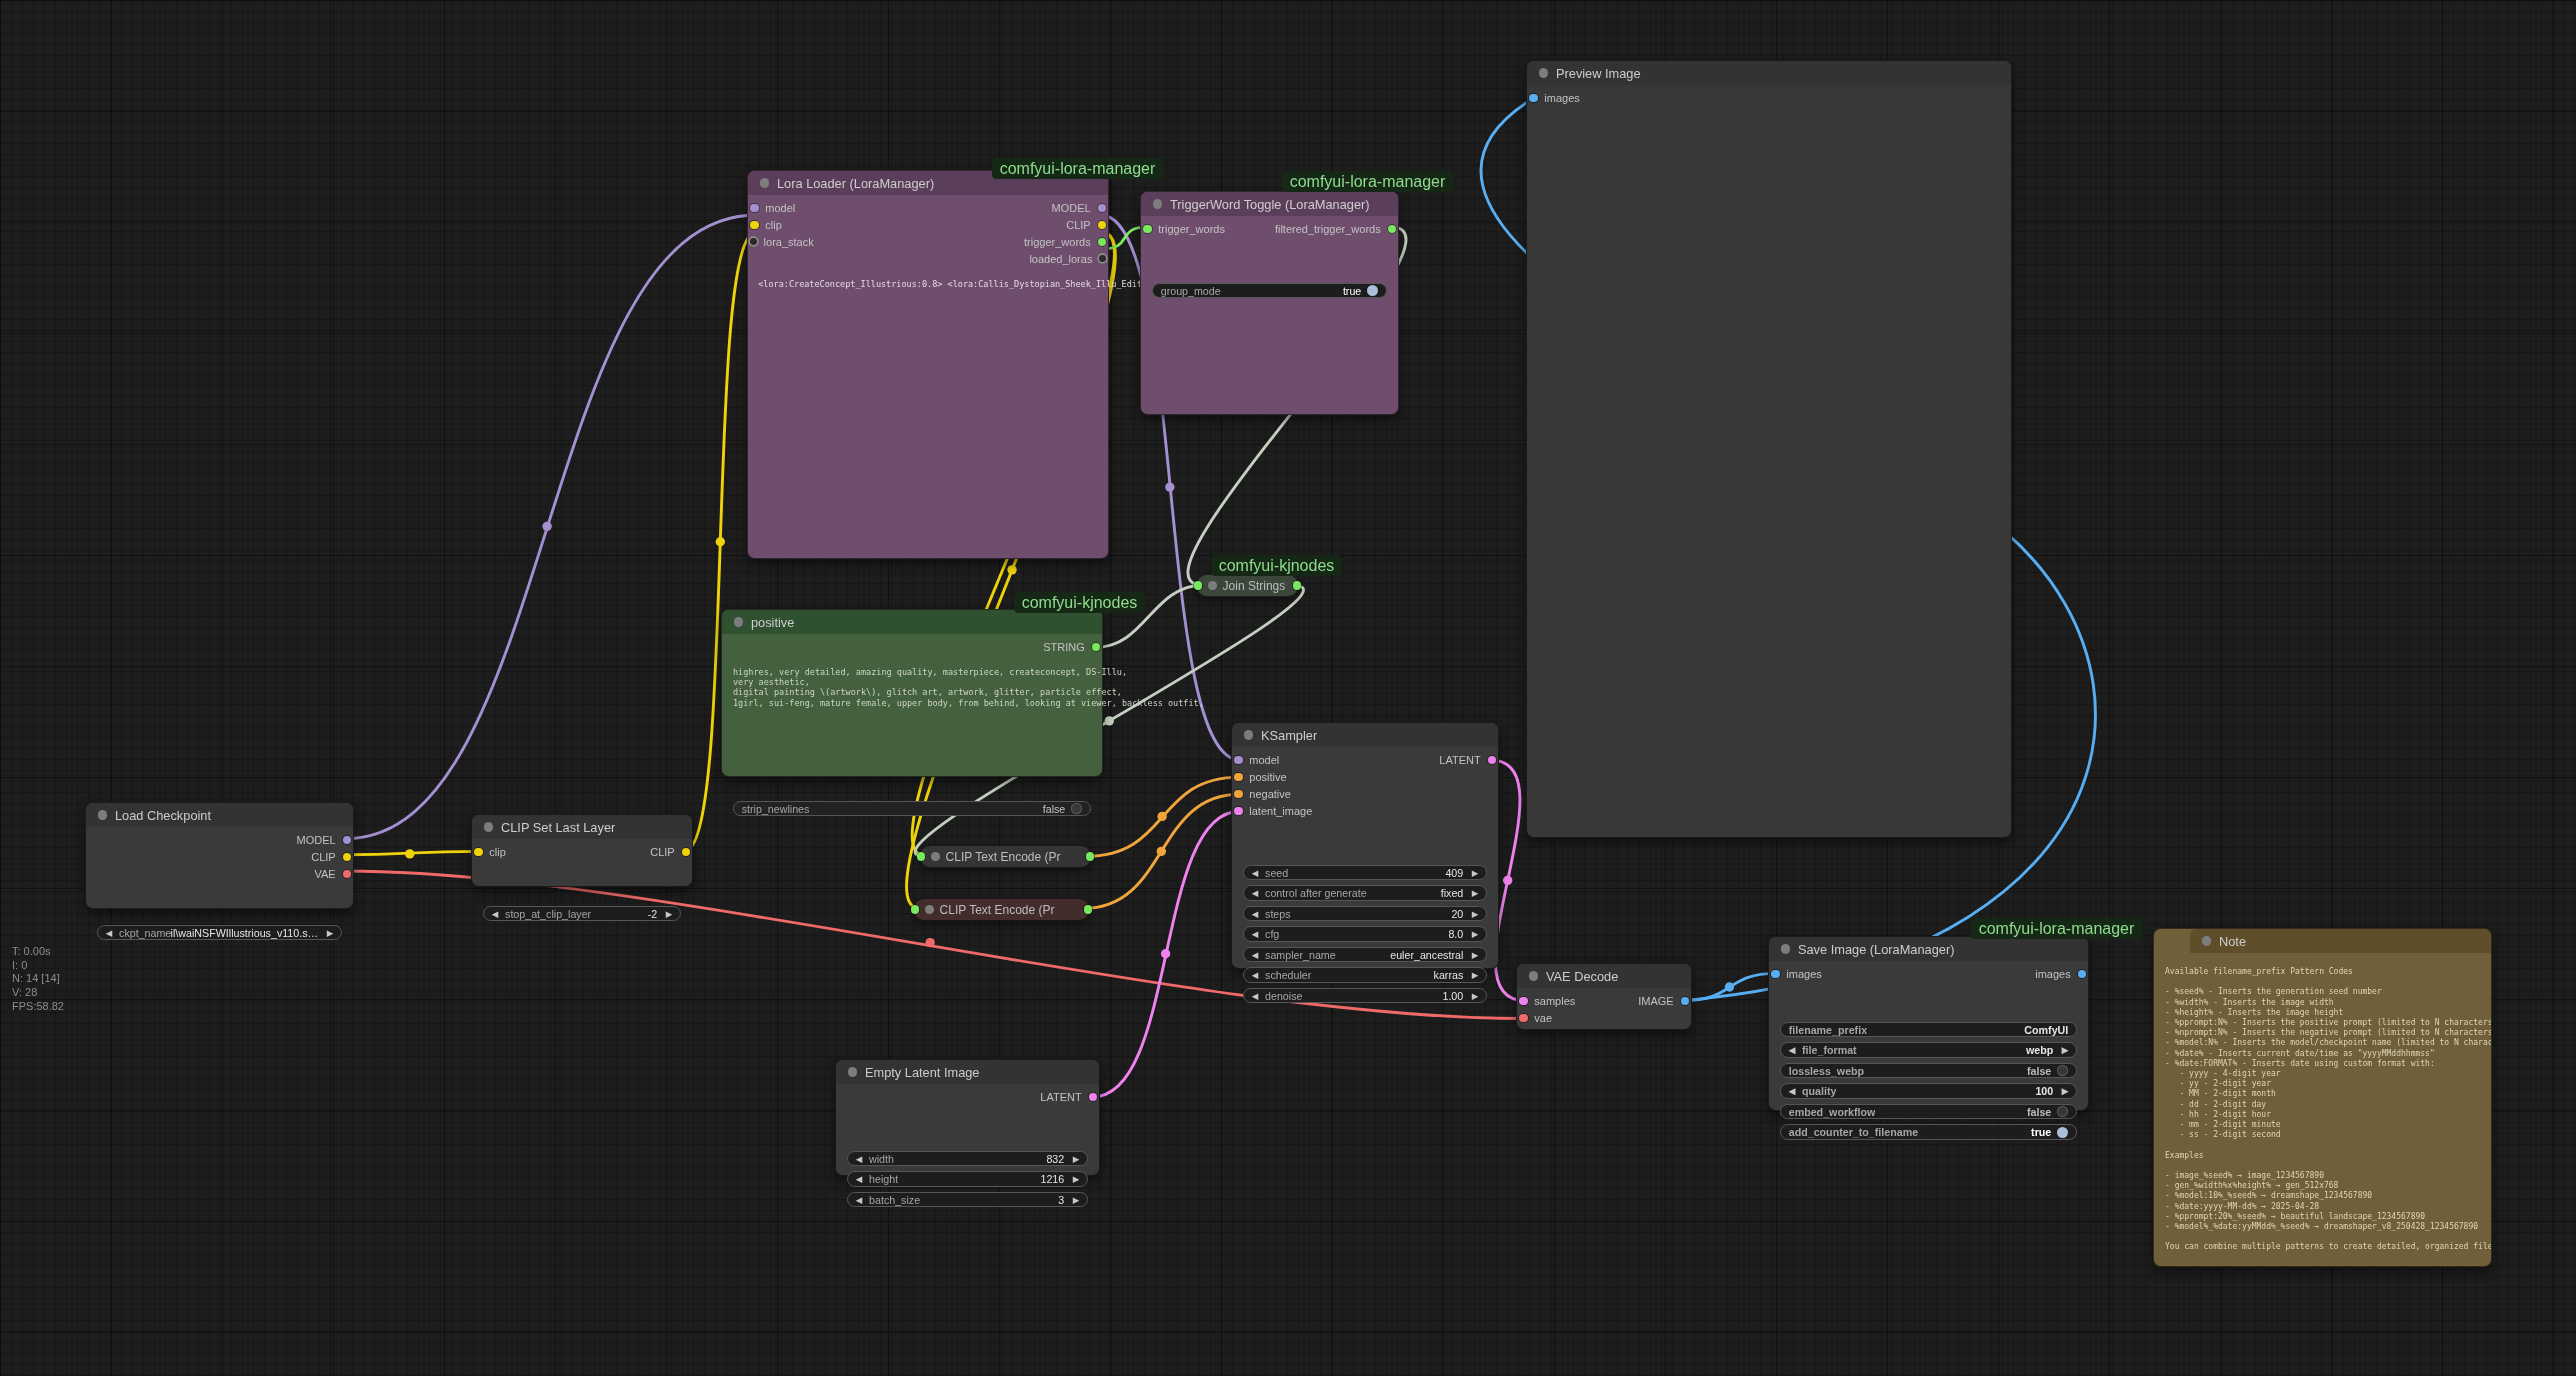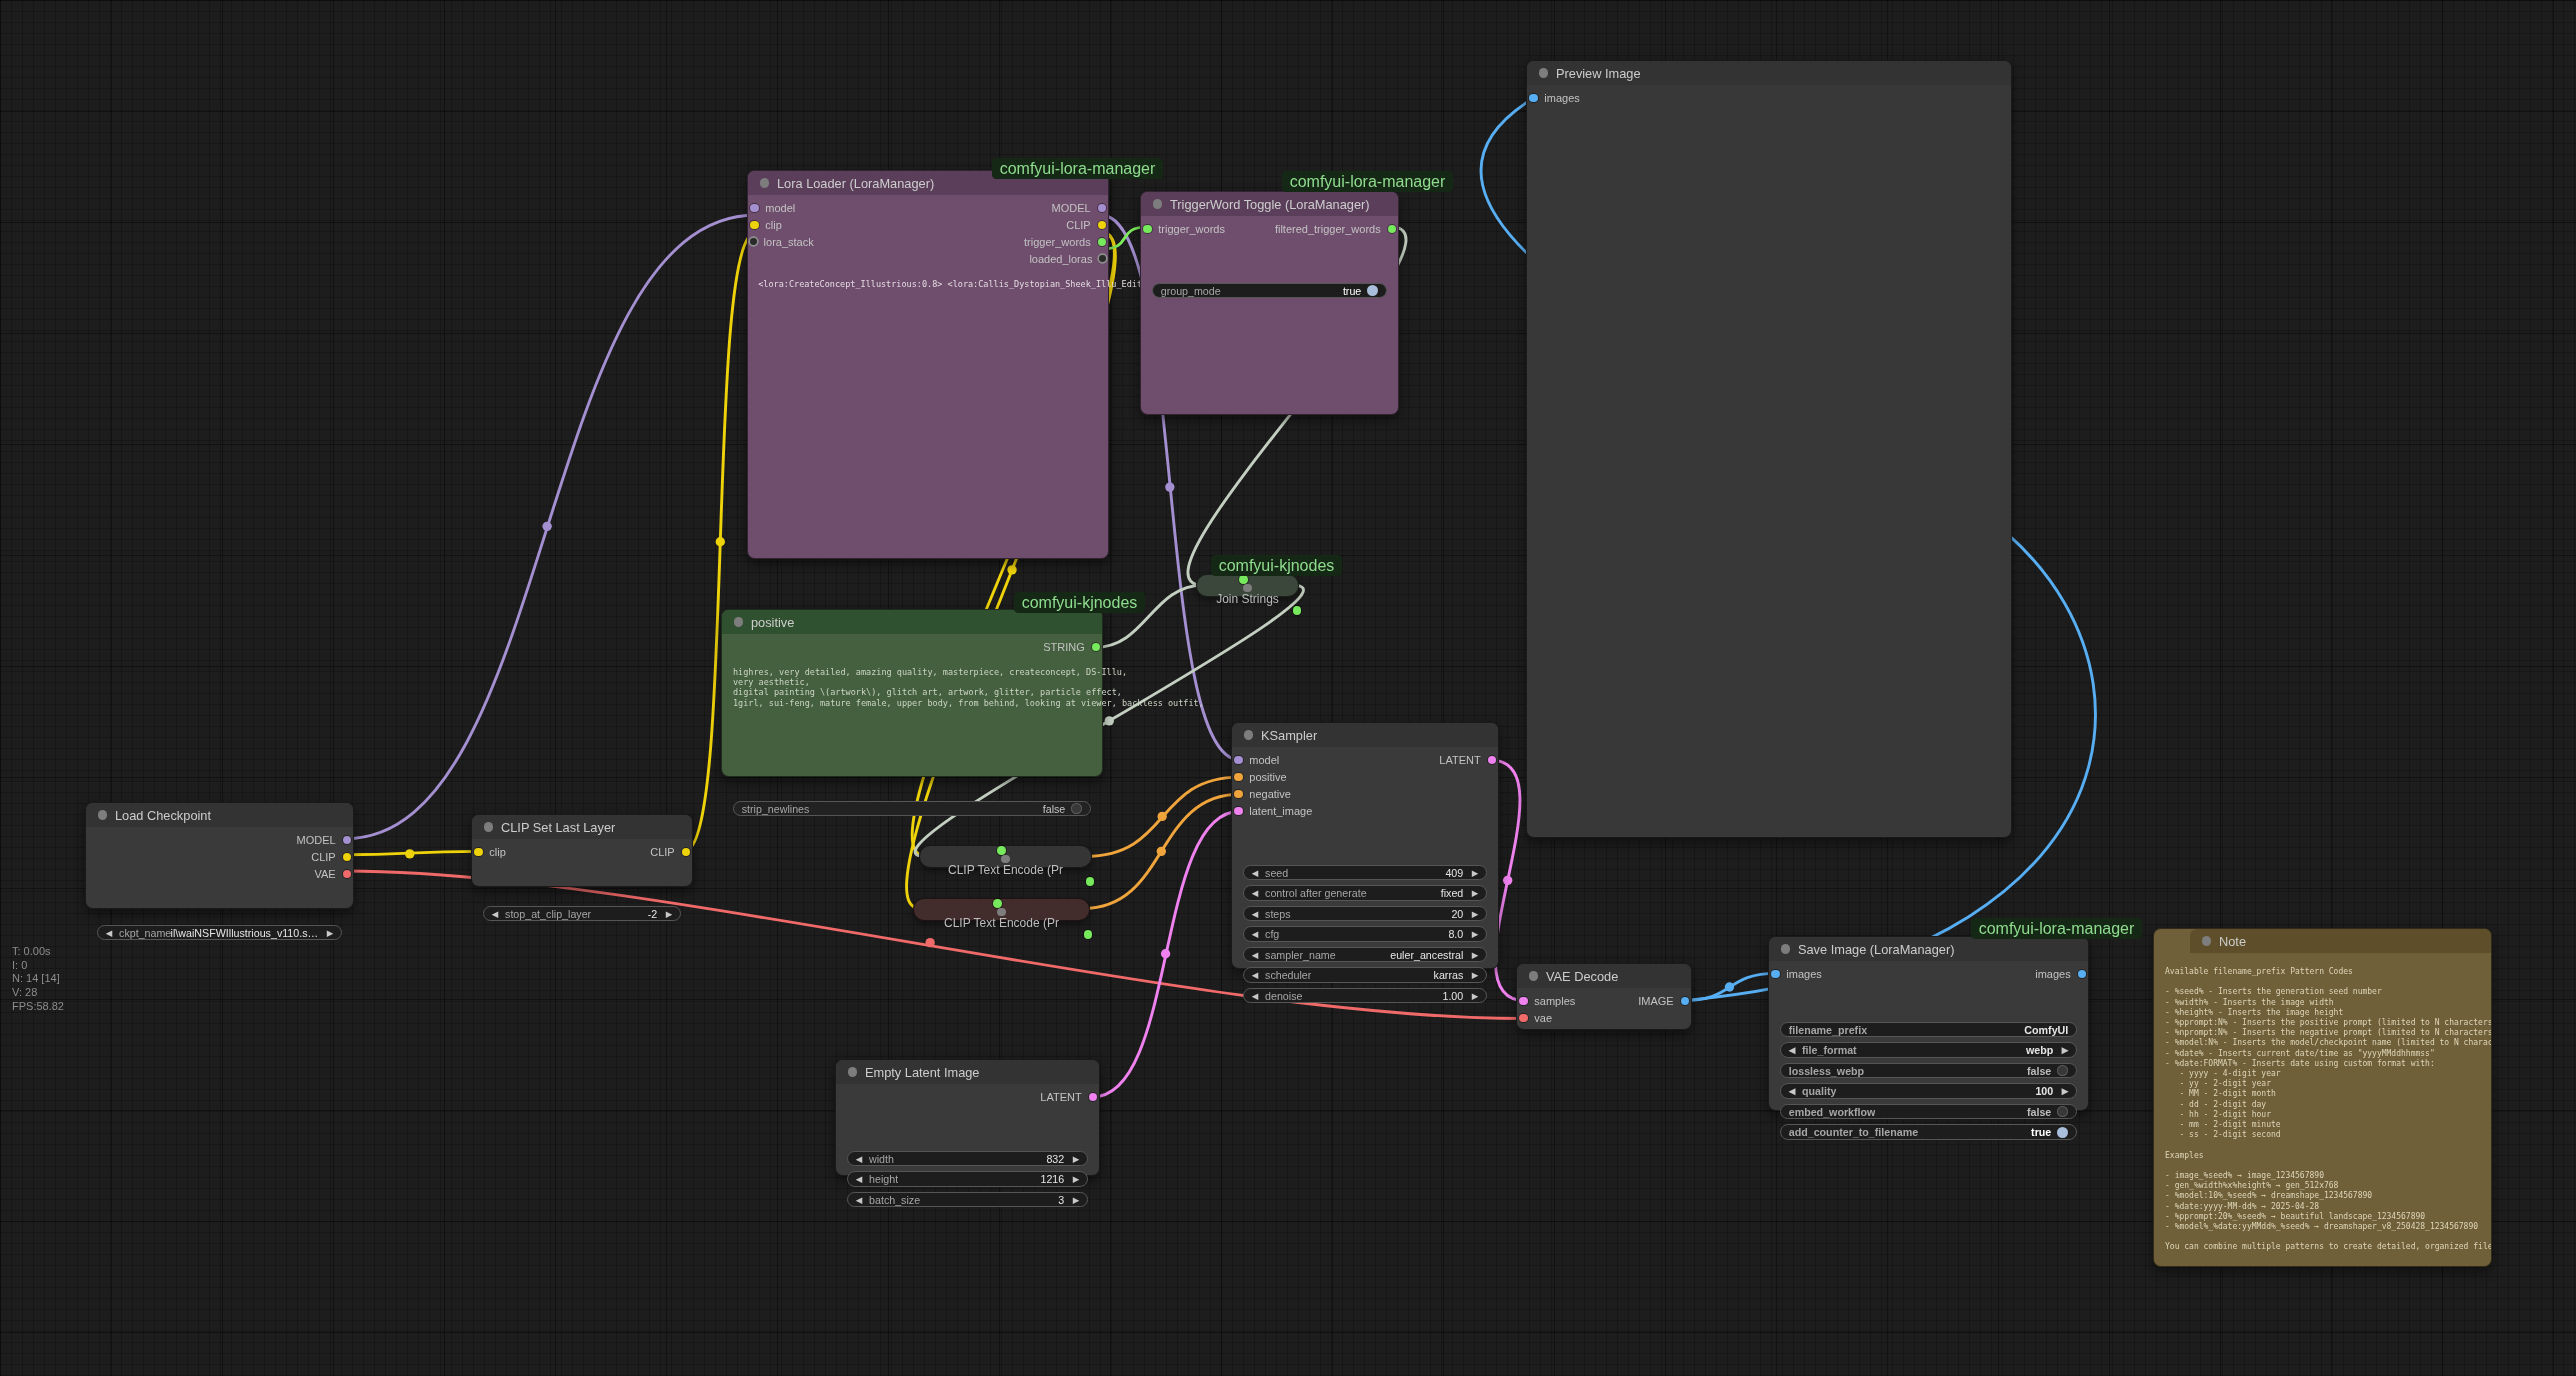--- a/index.html
+++ b/index.html
@@ -66,21 +66,21 @@
     white-space:pre;color:#d6d6cf;
   }
   .badge{
     position:absolute;z-index:3;background:#152715;color:#8fdc8f;
     font-size:16px;padding:1.7px 7.7px;border-radius:4.3px;white-space:nowrap;
   }
   .collapsed{
     position:absolute;z-index:2;height:23px;border-radius:11px;
     display:flex;align-items:center;border:0.9px solid rgba(0,0,0,.55);
     box-shadow:0 3.4px 7.7px rgba(0,0,0,.4);font-size:12px;color:#bdbdbd;
-    padding:0 5.1px;box-sizing:border-box;white-space:nowrap;flex-direction:column;
+    padding:0 5.1px;box-sizing:border-box;white-space:nowrap;
   }
   .collapsed .title-dot{width:8.5px;height:8.5px;margin:0 6px;}
   .edge-dot{width:8.5px;height:8.5px;border-radius:50%;flex:0 0 auto;box-shadow:0 0 0 0.9px rgba(0,0,0,.4);}
   .edge-dot.left{margin-left:-8.5px;}
   .edge-dot.right{margin-right:-8.5px;margin-left:auto;}
   #stats{position:absolute;left:12px;top:945px;z-index:2;color:#8d8d8d;font-size:11px;line-height:13.7px;white-space:pre;}
 </style>
 </head>
 <body>
 

